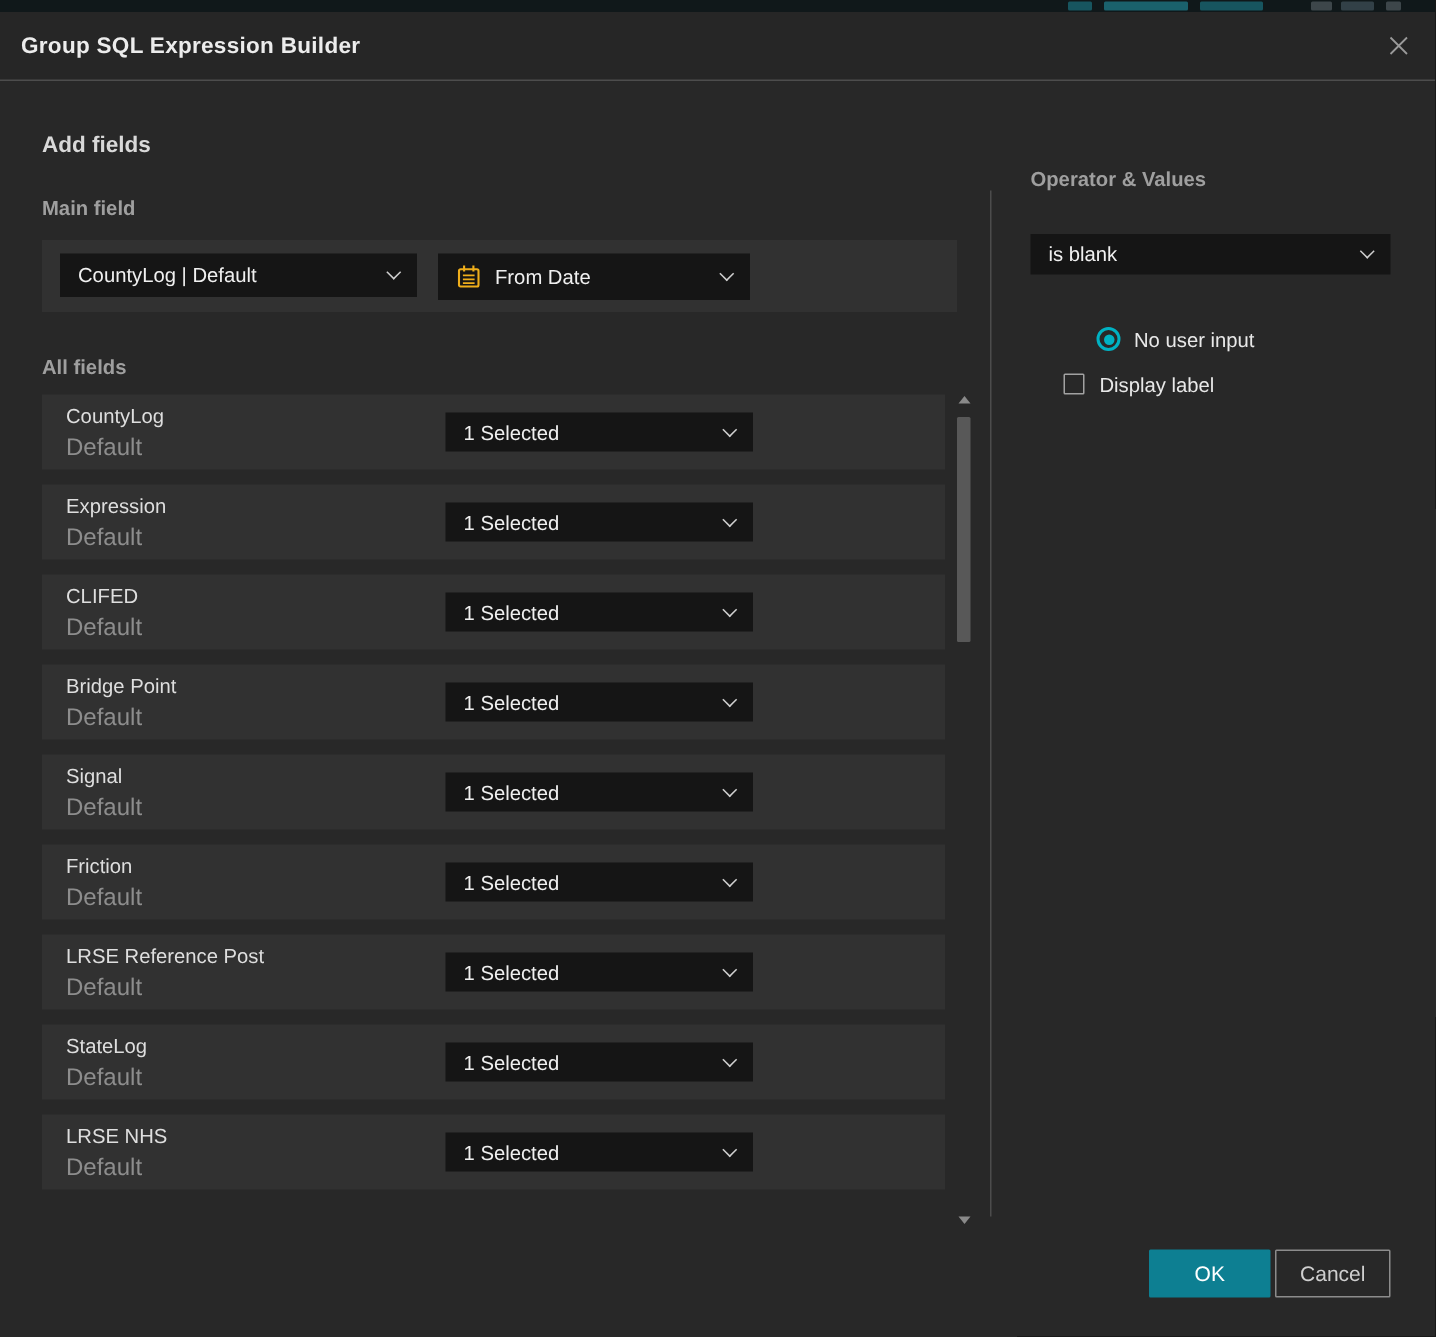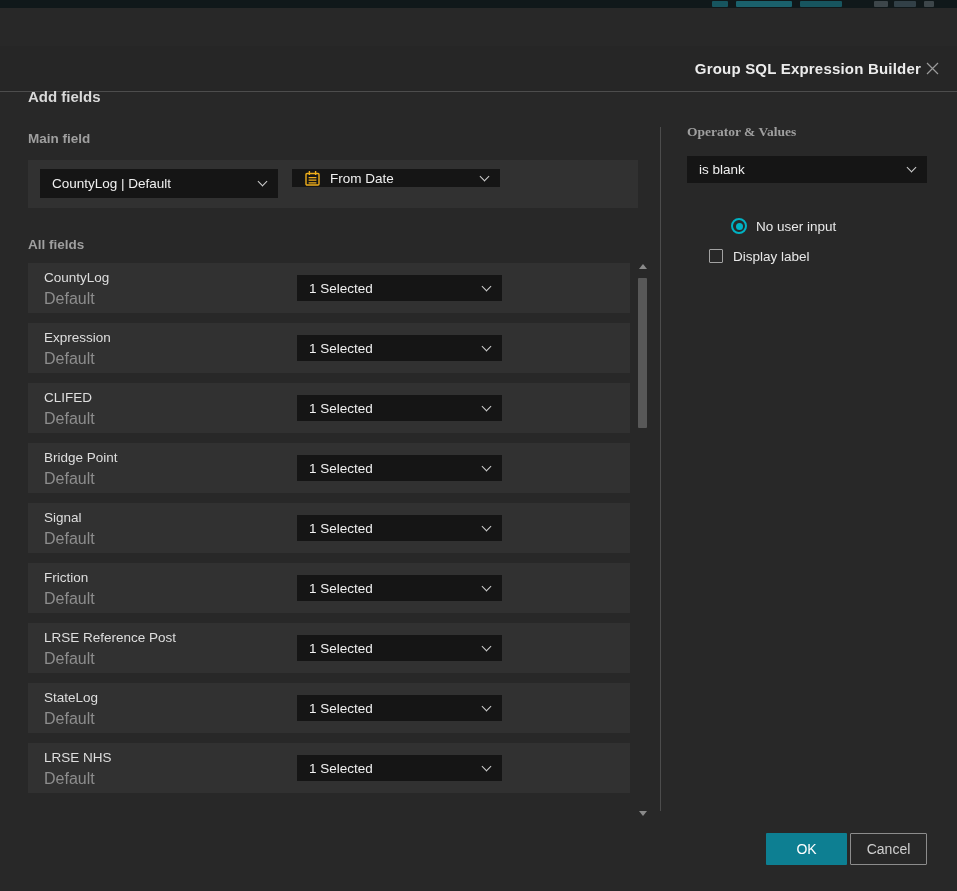--- a/index.html
+++ b/index.html
@@ -14,23 +14,22 @@
   .bg-strip { position:absolute; left:0; top:0; width:957px; height:8px; background:#10181a; }
   .bg-strip .frag { position:absolute; top:1px; height:6px; border-radius:1px; }
 
   .dialog {
     position:absolute; left:0; top:8px; width:957px; height:883px;
     background:#282828; color:#e4e4e4;
   }
   .titlebar {
     position:absolute; left:0; top:0; width:100%; height:46px;
     border-bottom:1px solid #4d4d4d; background:#262626;
-    display:flex; align-items:center; justify-content:flex-end;
+    display:flex; align-items:center; justify-content:space-between;
     padding:0 14px;
-    margin-top:38px;
   }
   .title { font-size:15px; font-weight:bold; color:#ececec; letter-spacing:.2px; }
   .close-btn { width:22px; height:22px; display:flex; align-items:center; justify-content:center; cursor:pointer; }
 
   .h-add-fields { position:absolute; left:28px; top:80px; font-size:15px; font-weight:bold; color:#d9d9d9; }
   .sub-label { position:absolute; font-size:13.5px; font-weight:bold; color:#9f9f9f; }
 
   .panel { position:absolute; background:#313131; }
   .main-panel { left:28px; top:152px; width:610px; height:48px; }
 
@@ -38,40 +37,40 @@
     position:absolute; background:#151515; color:#f0f0f0; font-size:13.5px;
     display:flex; align-items:center; padding:0 12px; cursor:pointer;
     border-radius:0;
   }
   .dropdown .dd-value { flex:1; white-space:nowrap; overflow:hidden; }
   .chev {
     width:7px; height:7px; border-right:1.5px solid #cfcfcf; border-bottom:1.5px solid #cfcfcf;
     transform:rotate(45deg); margin-left:8px; margin-top:-4px; flex:none;
   }
   .dd-main-source { left:12px; top:9px; width:238px; height:29px; }
-  .dd-main-field  { left:264px; top:9px; width:208px; height:18px; }
+  .dd-main-field  { left:264px; top:9px; width:208px; height:31px; }
   .cal-icon { margin-right:9px; flex:none; display:flex; }
 
   .fields-list { position:absolute; left:28px; top:255px; width:602px; }
   .field-row { position:relative; width:602px; height:50px; background:#313131; margin-bottom:10px; }
   .field-name { position:absolute; left:16px; top:7px; font-size:13.5px; color:#dedede; }
   .field-sub  { position:absolute; left:16px; top:27px; font-size:16px; color:#8d8d8d; }
   .dd-row { left:269px; top:12px; width:205px; height:26px; }
 
   
   .scrollbar { position:absolute; left:637px; top:250px; width:13px; height:562px; }
   .sb-arrow-up, .sb-arrow-down { position:absolute; left:2px; width:0; height:0; cursor:pointer; }
   .sb-arrow-up   { top:6px;  border-left:4px solid transparent; border-right:4px solid transparent; border-bottom:5px solid #8a8a8a; }
   .sb-arrow-down { bottom:4px; border-left:4px solid transparent; border-right:4px solid transparent; border-top:5px solid #8a8a8a; }
   .sb-thumb { position:absolute; left:1px; top:20px; width:9px; height:150px; background:#585858; border-radius:1px; cursor:pointer; }
 
   .divider-v { position:absolute; left:660px; top:119px; width:1px; height:684px; background:#4c4c4c; }
 
   
-  .op-label { left:687px; top:116px;font-family:Liberation Serif, serif; }
+  .op-label { left:687px; top:104px; }
   .dd-operator { left:687px; top:148px; width:240px; height:27px; }
 
   .radio-row { position:absolute; left:687px; top:210px; display:flex; align-items:center; cursor:pointer;margin-left:44px; }
   .radio-outer {
     width:16px; height:16px; border-radius:50%; border:2px solid #00b2c3;
     display:flex; align-items:center; justify-content:center; background:#282828; flex:none;
   }
   .radio-dot { width:7px; height:7px; border-radius:50%; background:#00b2c3; }
   .radio-label { margin-left:9px; font-size:13.5px; color:#e8e8e8; }
 

